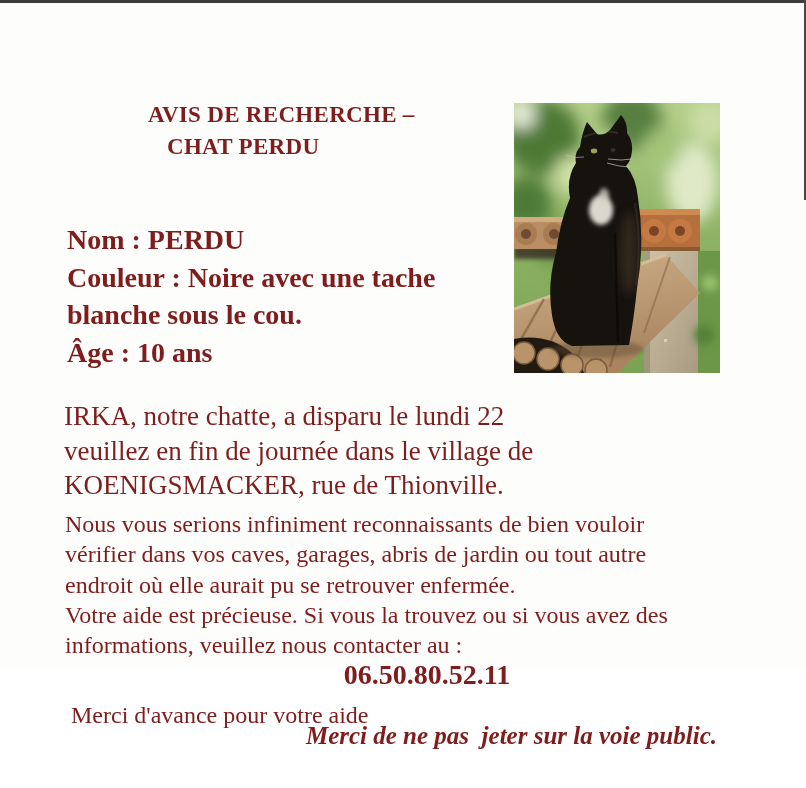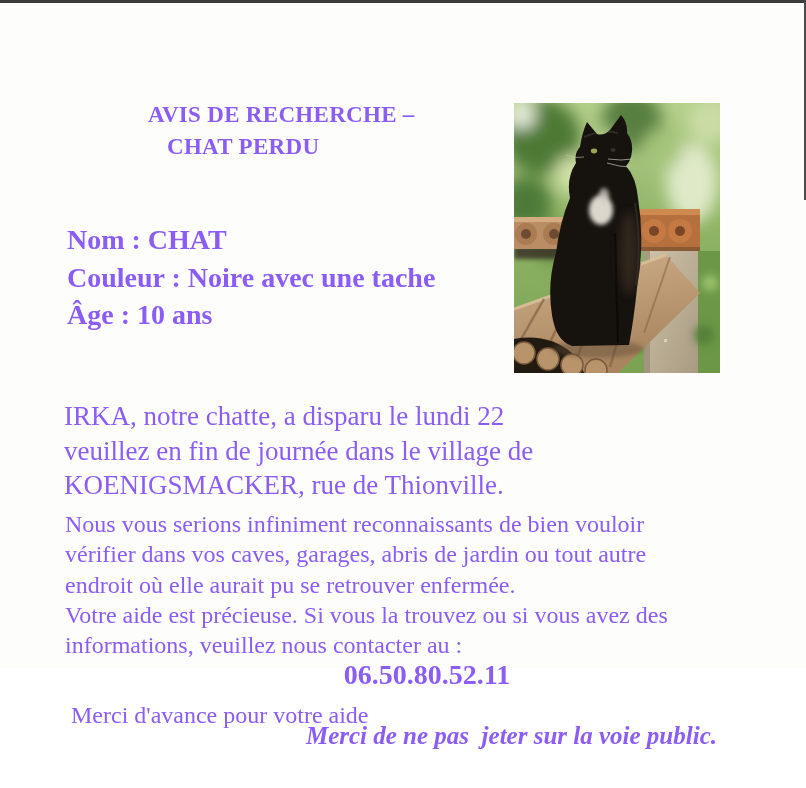--- a/index.html
+++ b/index.html
@@ -6,21 +6,21 @@
   body {
     width: 806px; height: 788px;
     background: #ffffff;
     font-family: "Liberation Serif", serif;
     overflow: hidden;
   }
   .poster {
     position: relative;
     width: 806px; height: 668px;
     background: #fdfdfc;
-    color: #8b5cf6;
+    color: #7f1d1d;
   }
   .line { white-space: pre; }
 
   .top-edge {
     position: absolute; left: 0; top: 0;
     width: 806px; height: 3px; background: #3c3c3c;
   }
   .right-edge {
     position: absolute; right: 0; top: 0;
     width: 2px; height: 200px; background: #4a4a4a;
@@ -199,22 +199,23 @@
         <ellipse cx="80" cy="48" rx="3.2" ry="2.4" fill="#97a653"></ellipse>
         <ellipse cx="99" cy="47" rx="2.5" ry="2" fill="#4a4a32" opacity="0.6"></ellipse>
         <path d="M94,56 Q108,58 118,56" stroke="#c8c4ba" stroke-width="1" fill="none" opacity="0.7"></path>
         <path d="M93,60 Q106,64 116,64" stroke="#c8c4ba" stroke-width="1" fill="none" opacity="0.7"></path>
         <path d="M70,54 Q60,56 52,52" stroke="#c8c4ba" stroke-width="1" fill="none" opacity="0.6"></path>
       </g>
     </svg>
   </div>
 
   <div class="info">
-    <div class="line">Nom : CHAT</div>
+    <div class="line">Nom : PERDU</div>
     <div class="line">Couleur : Noire avec une tache</div>
+    <div class="line">blanche sous le cou.</div>
     <div class="line">Âge : 10 ans</div>
   </div>
 
   <div class="alert">
     <div class="line">IRKA, notre chatte, a disparu le lundi 22</div>
     <div class="line">veuillez en fin de journée dans le village de</div>
     <div class="line">KOENIGSMACKER, rue de Thionville.</div>
   </div>
 
   <div class="body-text">

